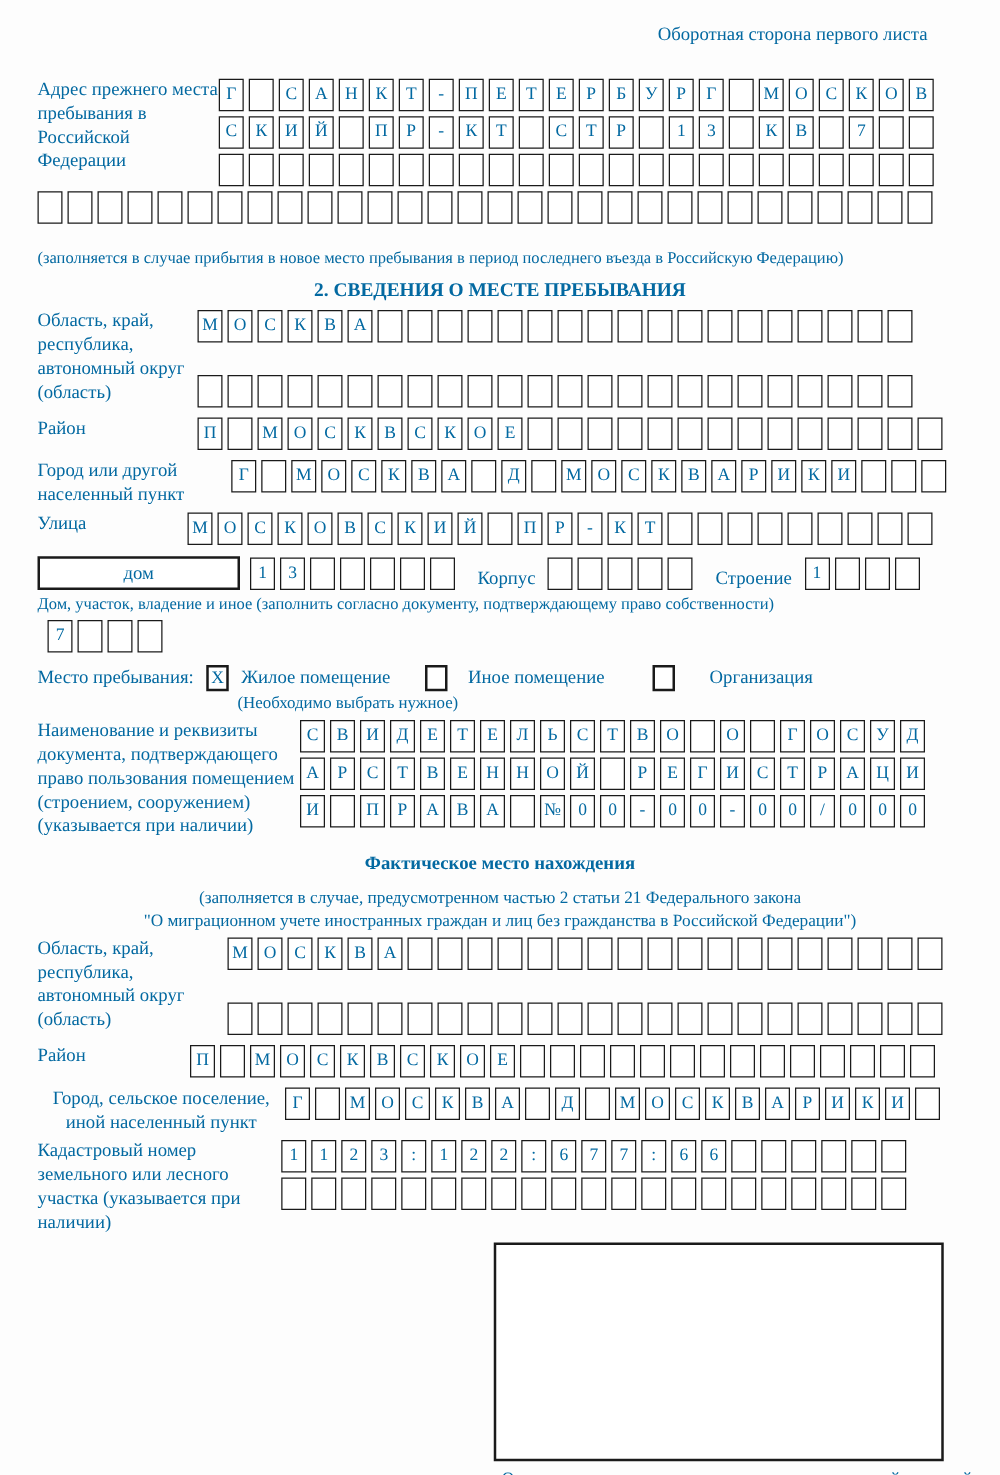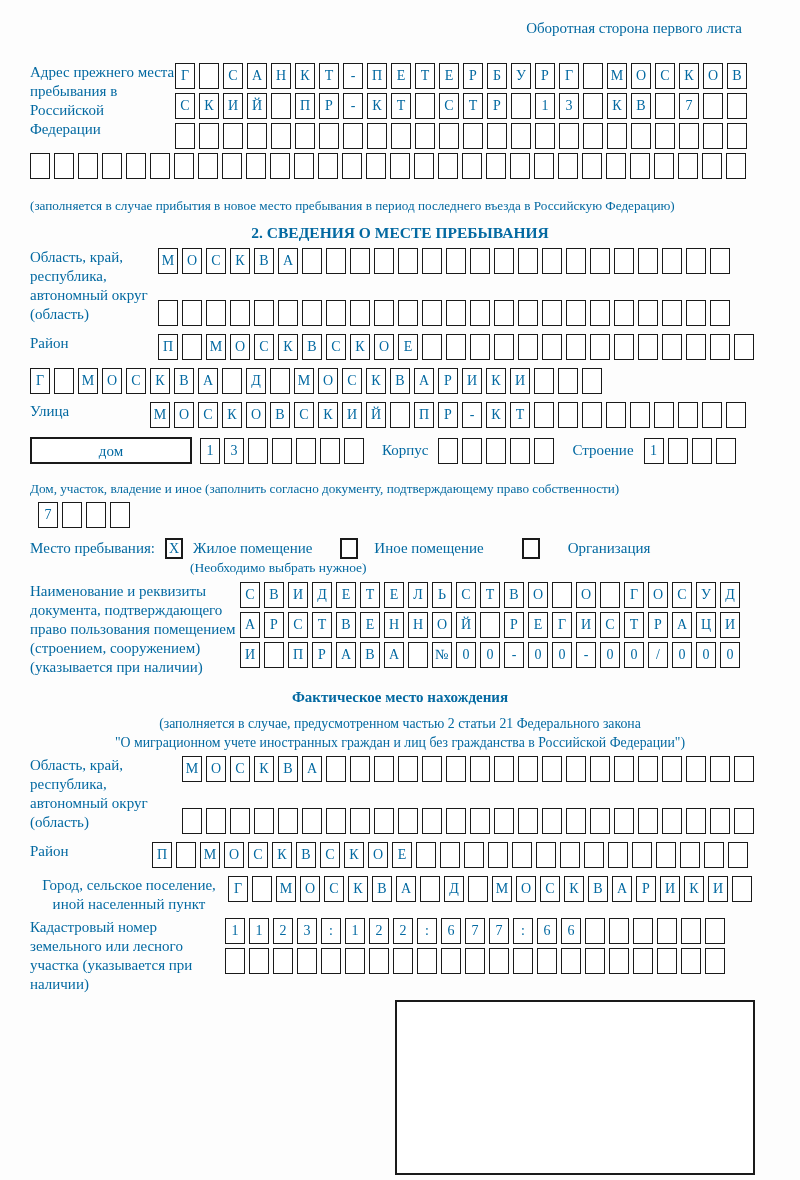--- a/index.html
+++ b/index.html
@@ -33,21 +33,21 @@
   }
   .sec-title { text-align: center; font-weight: bold; font-size: 15.5px; margin: 10px 0 6px 0; }
   .caption { font-size: 13.2px; line-height: 17px; }
   .caption.center { text-align: left; margin-top: 18px; }
 
   .wcell {
     border: 2px solid #1a1a1a; height: 27px;
     text-align: center; line-height: 24px; font-size: 15px;
     background: #fff; flex-shrink: 0;
   }
-  .inline-row { display: flex; align-items: center; margin-top: 5px; }
+  .inline-row { display: flex; align-items: flex-end; margin-top: 5px; }
   .inline-row .gaplabel { margin: 0 10px 0 14px; }
 
   .chk {
     display: inline-block; width: 18px; height: 21px;
     border: 2px solid #1a1a1a; text-align: center;
     font-size: 14px; line-height: 18px; background: #fff;
     flex-shrink: 0;
   }
   .stay-row { display: flex; align-items: center; margin-top: 10px; }
   .stay-note { margin-left: 160px; font-size: 13.5px; margin-top: 1px; }
@@ -59,21 +59,21 @@
   .stamp-box {
     width: 360px; height: 175px;
     border: 2px solid #1a1a1a;
     margin-left: 365px; margin-top: 6px;
     background: #fff;
   }
   .stamp-caption {
     width: 450px; margin-left: 340px; margin-top: 4px;
     text-align: center; font-size: 13.8px; line-height: 19px;
   }
-  .mt2 { margin-top: 16px; } .mt4 { margin-top: 4px; } .mt6 { margin-top: 6px; }
+  .mt2 { margin-top: 2px; } .mt4 { margin-top: 4px; } .mt6 { margin-top: 6px; }
 </style>
 </head>
 <body>
 
 <div class="sheet">
   <div class="inner">
 
     <div class="header-note">Оборотная сторона первого листа</div>
 
     <div class="field" style="margin-top:26px;">
@@ -278,20 +278,21 @@
           <span class="cbox"></span>
           <span class="cbox"></span>
           <span class="cbox"></span>
           <span class="cbox"></span>
           <span class="cbox"></span>
           <span class="cbox"></span>
         </div>
     </div>
 
     <div class="field">
+      <div class="flabel" style="width:155px;">Город или другой населенный пункт</div>
       <div class="boxrow">
           <span class="cbox">Г</span>
           <span class="cbox"></span>
           <span class="cbox">М</span>
           <span class="cbox">О</span>
           <span class="cbox">С</span>
           <span class="cbox">К</span>
           <span class="cbox">В</span>
           <span class="cbox">А</span>
           <span class="cbox"></span>

